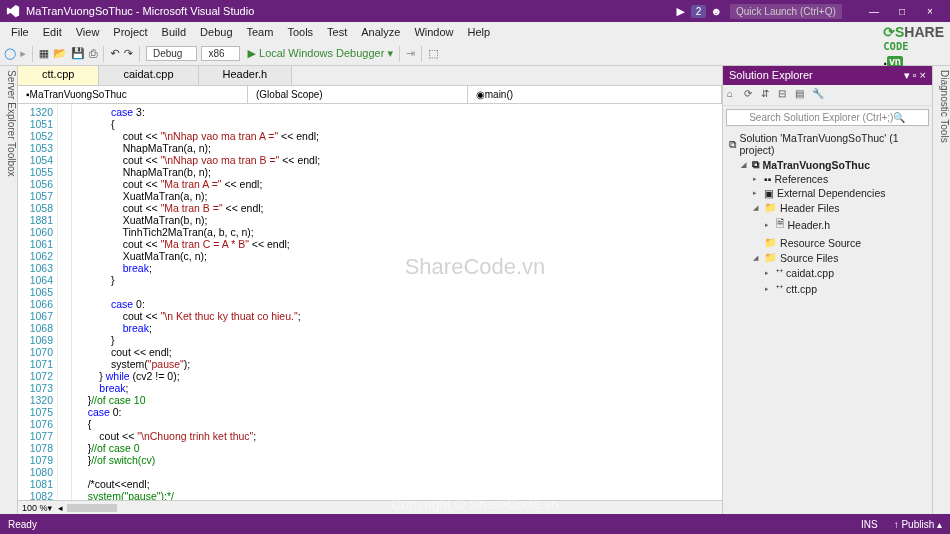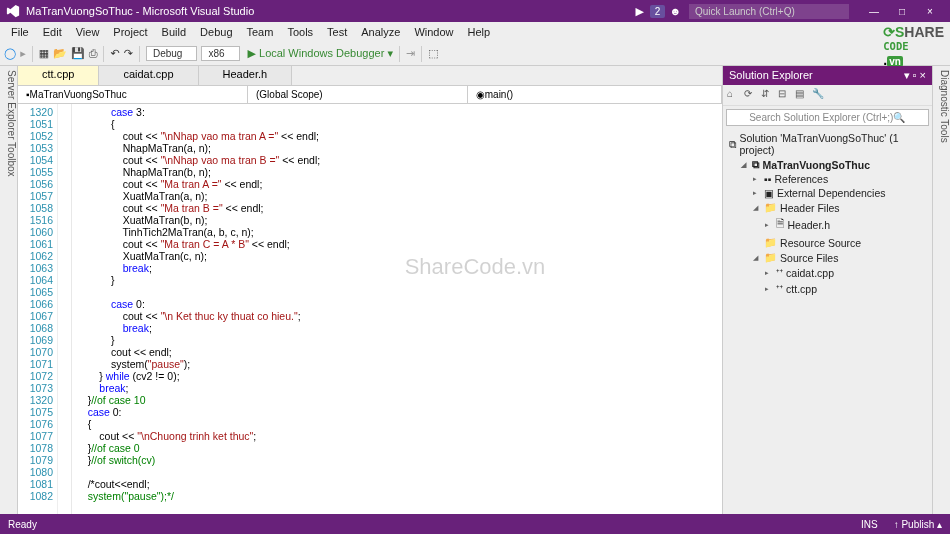--- a/index.html
+++ b/index.html
@@ -1,21 +1,21 @@
 <!DOCTYPE html>
 <html><head>
 <meta charset="utf-8">
 <style>
 *{margin:0;padding:0;box-sizing:border-box;font-family:"Segoe UI",Arial,sans-serif}
 body{width:950px;height:534px;overflow:hidden;background:#eee;position:relative;font-size:11px}
 .titlebar{height:22px;background:#68217a;color:#fff;display:flex;align-items:center;padding:0 6px}
 .titlebar .vs-icon{width:14px;height:14px;margin-right:6px}
 .titlebar .title{font-size:11px}
 .titlebar .spacer{flex:1}
-.titlebar .search-box{background:rgba(255,255,255,0.15);padding:2px 6px;font-size:10px;color:#ccc;width:160px;margin-right:11px}
+.titlebar .search-box{background:rgba(255,255,255,0.15);padding:2px 6px;font-size:10px;color:#ccc;width:112px;margin-right:18px}
 .titlebar .notif{background:#684f9e;padding:1px 5px;font-size:10px;margin-right:4px;border-radius:2px}
 .titlebar .flag{margin-right:6px}
 .titlebar .win-btn{width:28px;text-align:center;font-size:10px}
 .menubar{height:20px;background:#eee;display:flex;align-items:center;padding:0 4px;font-size:11px;color:#222}
 .menubar span{padding:0 7px}
 .logo-corner{position:absolute;top:24px;right:6px;font-weight:bold;font-size:14px}
 .logo-corner .s{color:#3b9b3b}.logo-corner .hare{color:#555}.logo-corner .code{color:#3b9b3b}.logo-corner .vn{background:#3b9b3b;color:#fff;padding:0 2px;border-radius:2px;font-size:10px}
 .toolbar{height:24px;background:#eee;border-bottom:1px solid #ccc;display:flex;align-items:center;padding:0 4px;font-size:11px;color:#333;gap:4px}
 .toolbar .sep{width:1px;height:16px;background:#ccc;margin:0 2px}
 .toolbar .combo{border:1px solid #bbb;padding:1px 14px 1px 6px;background:#fff;font-size:10px}
@@ -131,21 +131,21 @@
       <div class="gutter" id="gutter">
           <div>1320</div>
           <div>1051</div>
           <div>1052</div>
           <div>1053</div>
           <div>1054</div>
           <div>1055</div>
           <div>1056</div>
           <div>1057</div>
           <div>1058</div>
-          <div>1516</div>
+          <div>1881</div>
           <div>1060</div>
           <div>1061</div>
           <div>1062</div>
           <div>1063</div>
           <div>1064</div>
           <div>1065</div>
           <div>1066</div>
           <div>1067</div>
           <div>1068</div>
           <div>1069</div>
@@ -159,20 +159,24 @@
           <div>1077</div>
           <div>1078</div>
           <div>1079</div>
           <div>1080</div>
           <div>1081</div>
           <div>1082</div>
         </div>
       <div class="outline"></div>
       <div class="codebody" id="codebody"><div class="line">            <span class="k">case</span> 3:</div><div class="line">            {</div><div class="line">                cout &lt;&lt; <span class="s">"\nNhap vao ma tran A ="</span> &lt;&lt; endl;</div><div class="line">                NhapMaTran(a, n);</div><div class="line">                cout &lt;&lt; <span class="s">"\nNhap vao ma tran B ="</span> &lt;&lt; endl;</div><div class="line">                NhapMaTran(b, n);</div><div class="line">                cout &lt;&lt; <span class="s">"Ma tran A ="</span> &lt;&lt; endl;</div><div class="line">                XuatMaTran(a, n);</div><div class="line">                cout &lt;&lt; <span class="s">"Ma tran B ="</span> &lt;&lt; endl;</div><div class="line">                XuatMaTran(b, n);</div><div class="line">                TinhTich2MaTran(a, b, c, n);</div><div class="line">                cout &lt;&lt; <span class="s">"Ma tran C = A * B"</span> &lt;&lt; endl;</div><div class="line">                XuatMaTran(c, n);</div><div class="line">                <span class="k">break</span>;</div><div class="line">            }</div><div class="line"></div><div class="line">            <span class="k"><span class="k">case</span></span> 0:</div><div class="line">                cout &lt;&lt; <span class="s">"\n Ket thuc ky thuat co hieu."</span>;</div><div class="line">                <span class="k">break</span>;</div><div class="line">            }</div><div class="line">            cout &lt;&lt; endl;</div><div class="line">            system(<span class="s">"pause"</span>);</div><div class="line">        } <span class="k">while</span> (cv2 != 0);</div><div class="line">        <span class="k">break</span>;</div><div class="line">    }<span class="c">//of case 10</span></div><div class="line">    <span class="k"><span class="k">case</span></span> 0:</div><div class="line">    {</div><div class="line">        cout &lt;&lt; <span class="s">"\nChuong trinh ket thuc"</span>;</div><div class="line">    }<span class="c">//of case 0</span></div><div class="line">    }<span class="c">//of switch(cv)</span></div><div class="line"></div><div class="line">    /*cout&lt;&lt;endl;</div><div class="line"><span class="c">    system("pause");*/</span></div></div>
     </div>
+    <div class="hscroll">
+      <span>100 %</span> ▾
+      <span style="margin-left:6px">◂</span><span class="thumb"></span>
+    </div>
   </div>
 
   <div class="solexp">
     <div class="solexp-hdr">
       <span>Solution Explorer</span>
       <span>▾ ▫ ×</span>
     </div>
     <div class="solexp-tb">
       <span>⌂</span>
       <span>⟳</span>

